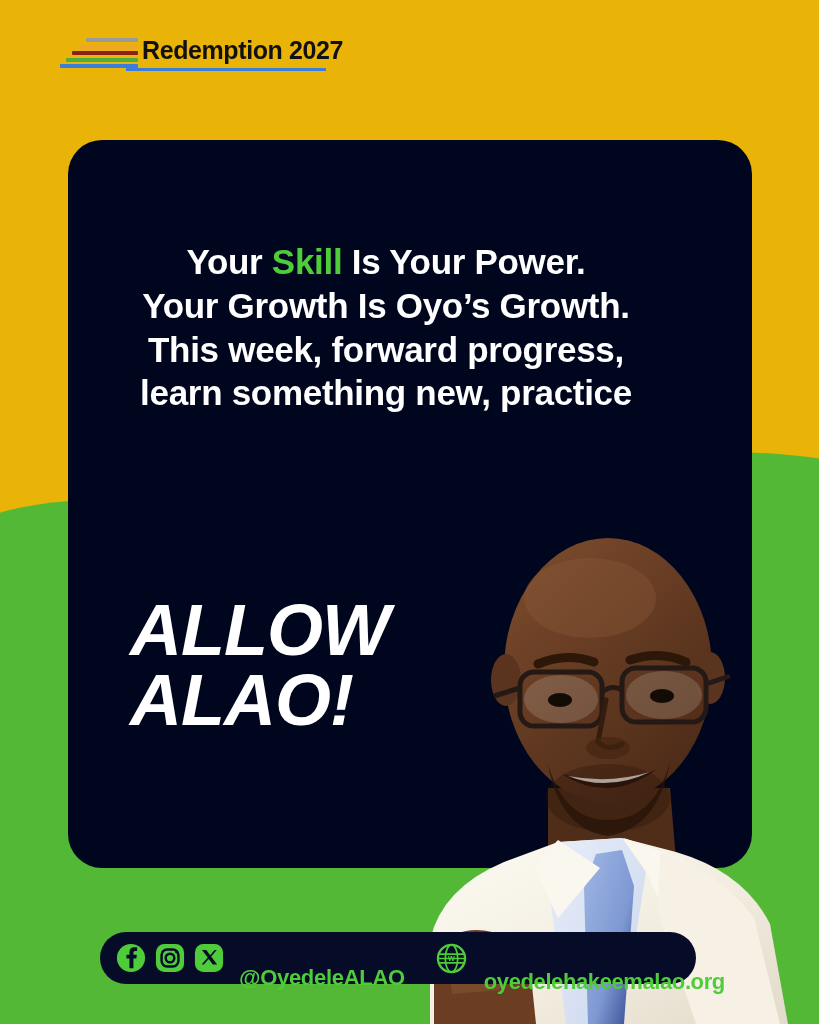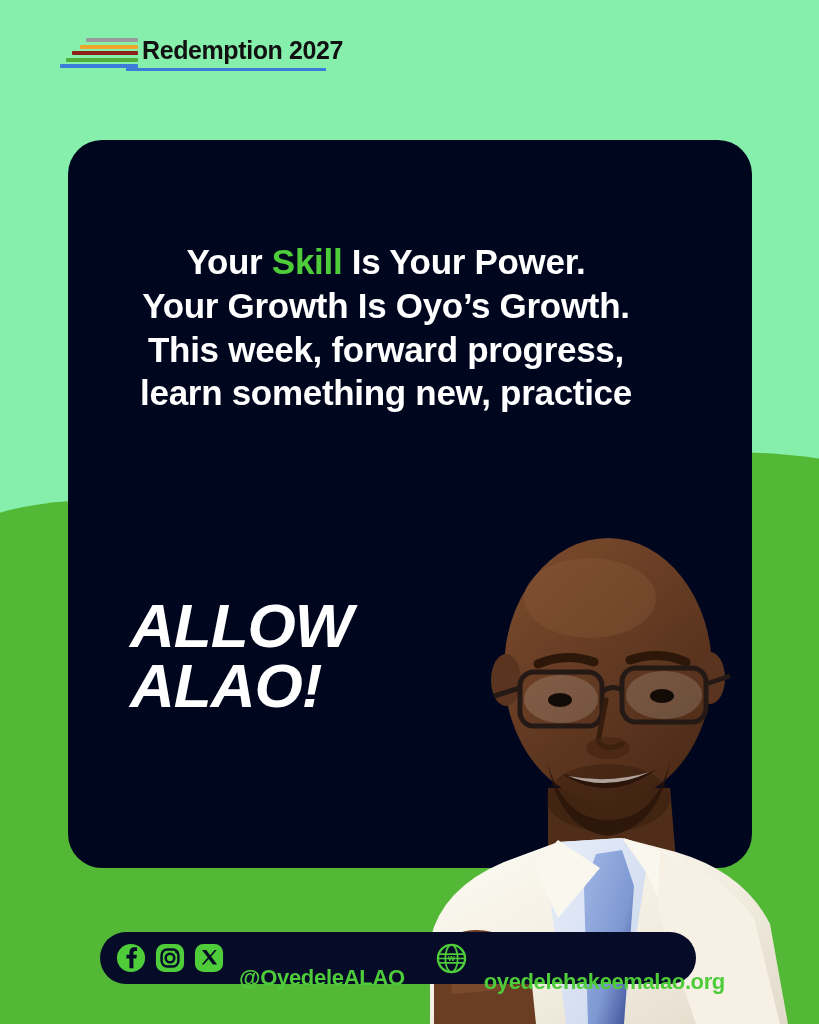--- a/index.html
+++ b/index.html
@@ -5,21 +5,21 @@
   * { margin:0; padding:0; box-sizing:border-box; }
   html, body {
     width:819px; height:1024px;
     background:#ffffff;
     font-family:"Liberation Sans", sans-serif;
     overflow:hidden;
   }
   .poster {
     position:relative;
     width:819px; height:1024px;
-    background:#86efac;
+    background:#eab308;
     overflow:hidden;
   }
 
   
   .green-left {
     position:absolute;
     left:-60px; top:500px;
     width:340px; height:560px;
     background:#53B835;
     border-radius:200px 220px 0 0 / 70px 70px 0 0;
@@ -102,21 +102,21 @@
     padding:0 18px;
   }
   .quote .hl { color:#4ECC3A; }
   .quote .line { display:block; white-space:nowrap; }
   .quote .l1, .quote .l2 { font-weight:700; }
 
   .headline {
     position:absolute;
     left:62px; top:456px;
     color:#ffffff;
-    font-size:62px;
+    font-size:72px;
     font-weight:700;
     font-style:italic;
     line-height:0.97;
     letter-spacing:-1px;
     text-align:left;
     z-index:3;
   }
   .headline .hl2 { display:block; }
 
   

